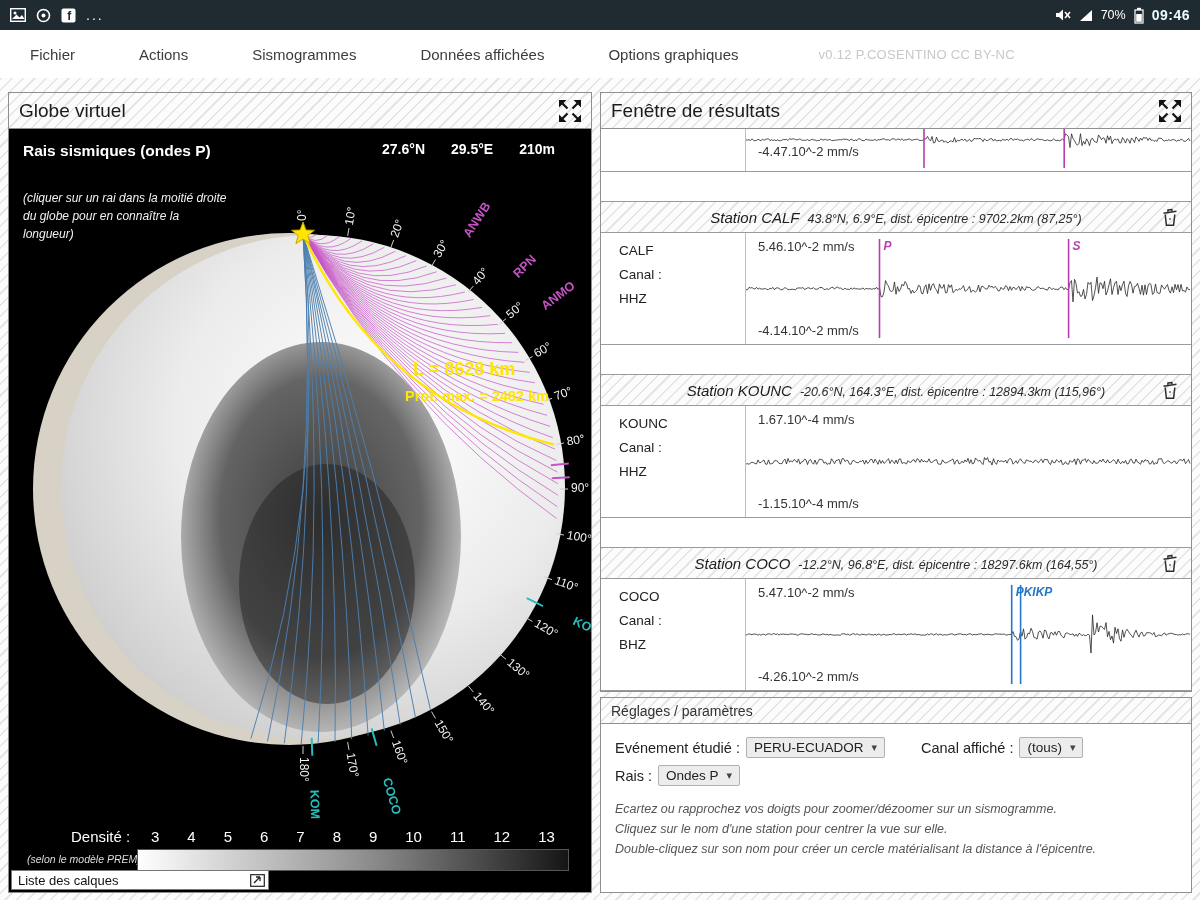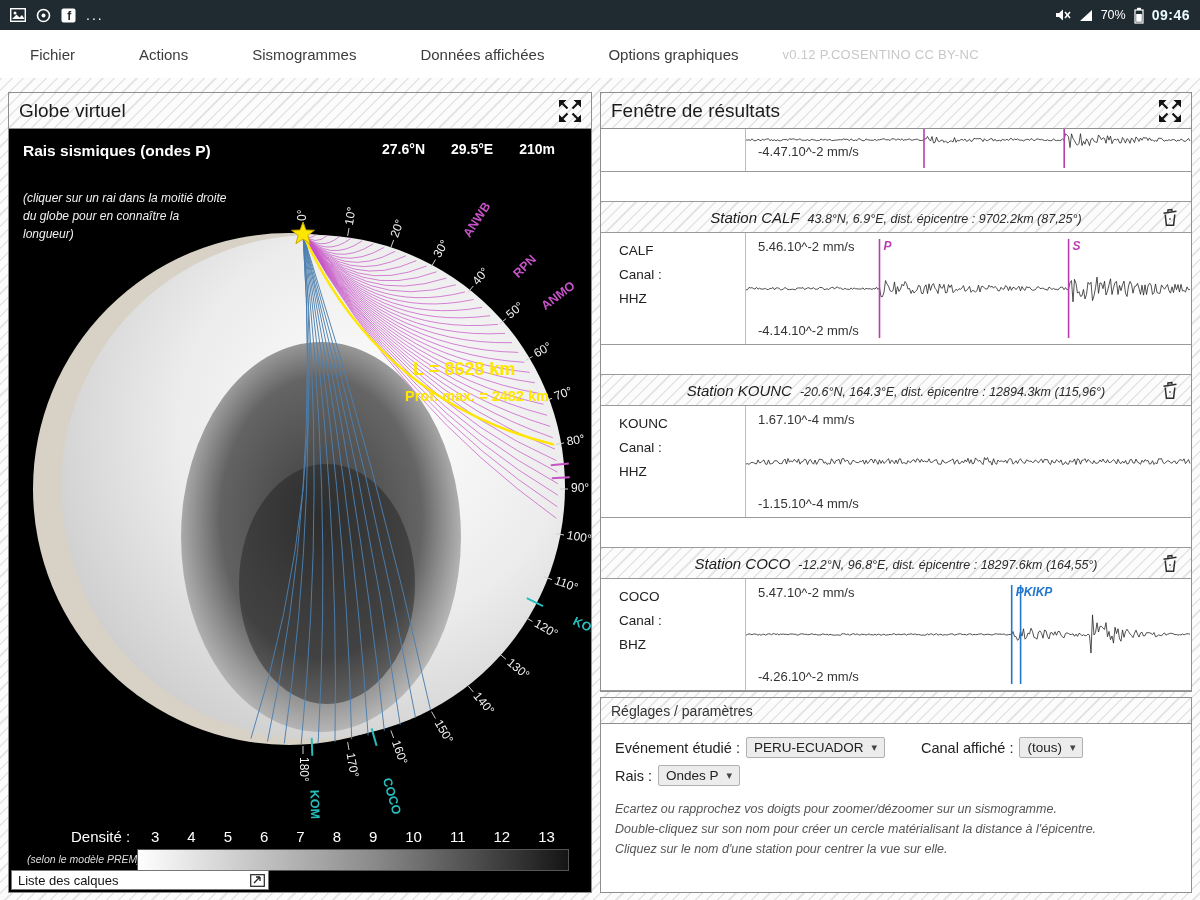--- a/index.html
+++ b/index.html
@@ -11,21 +11,21 @@
   
   #statusbar { position:absolute; left:0; top:0; width:1200px; height:30px; background:#202b31;
     display:flex; align-items:center; gap:10px; padding:0 10px; color:#fff; }
   #statusbar .sb-right { margin-left:auto; display:flex; align-items:center; gap:8px; }
   #sb-time { font-size:14px; font-weight:bold; color:#eafcff; letter-spacing:0.5px; }
   #sb-batt { font-size:12.5px; color:#fff; }
   .sb-dots { font-size:14px; letter-spacing:2px; color:#fff; }
 
   
   #menubar { position:absolute; left:0; top:30px; width:1200px; height:48px; background:#fff;
-    display:flex; align-items:center; gap:44px; padding-left:30px; }
+    display:flex; align-items:center; gap:80px; padding-left:30px; }
   .menu-item { font-size:15px; color:#3c3c3c; cursor:default; }
   #menu-version { font-size:13px; color:#c8c8c8; letter-spacing:0.3px; }
 
   #main-bg { position:absolute; left:0; top:78px; width:1200px; height:822px; }
 
   .panel { position:absolute; border:1px solid #8f8f8f; background:#fff; }
   .panel-header { height:36px; border-bottom:1px solid #8f8f8f; display:flex; align-items:center;
     padding:0 8px 0 10px; font-size:19px; color:#1b1b1b; }
   .expand-icon { margin-left:auto; cursor:pointer; }
 
@@ -472,17 +472,17 @@
       </span>
     </div>
     <div class="set-row">
       <span>Rais :</span>
       <span class="select">
         <span>Ondes P</span>
       </span>
     </div>
     <div id="instructions">
         <div>Ecartez ou rapprochez vos doigts pour zoomer/dézoomer sur un sismogramme.</div>
+        <div>Cliquez sur le nom d'une station pour centrer la vue sur elle.</div>
         <div>Double-cliquez sur son nom pour créer un cercle matérialisant la distance à l'épicentre.</div>
-        <div>Cliquez sur le nom d'une station pour centrer la vue sur elle.</div>
       </div>
   </div>
 </div>
 
 </body></html>

